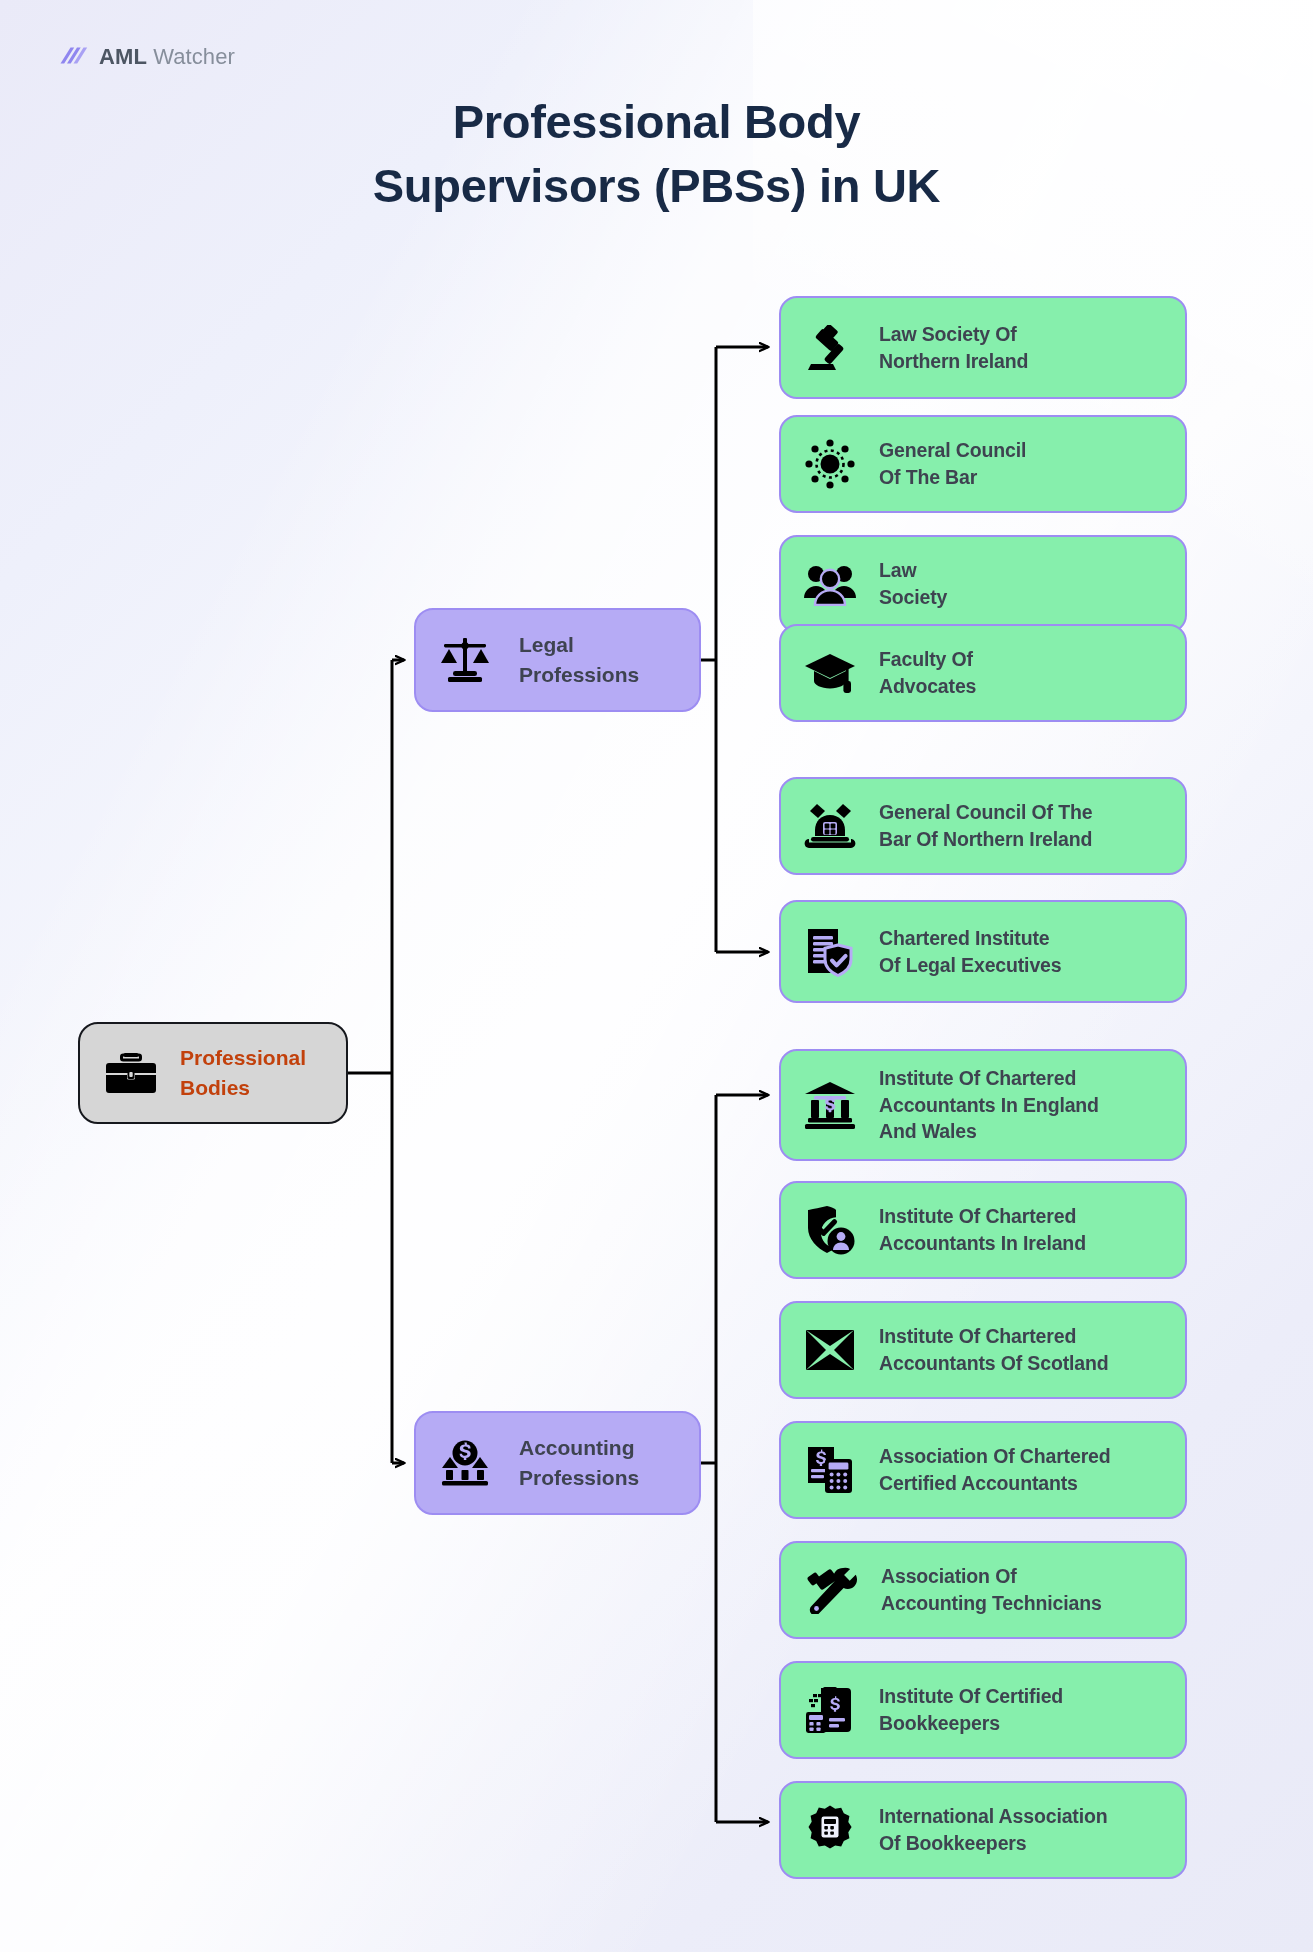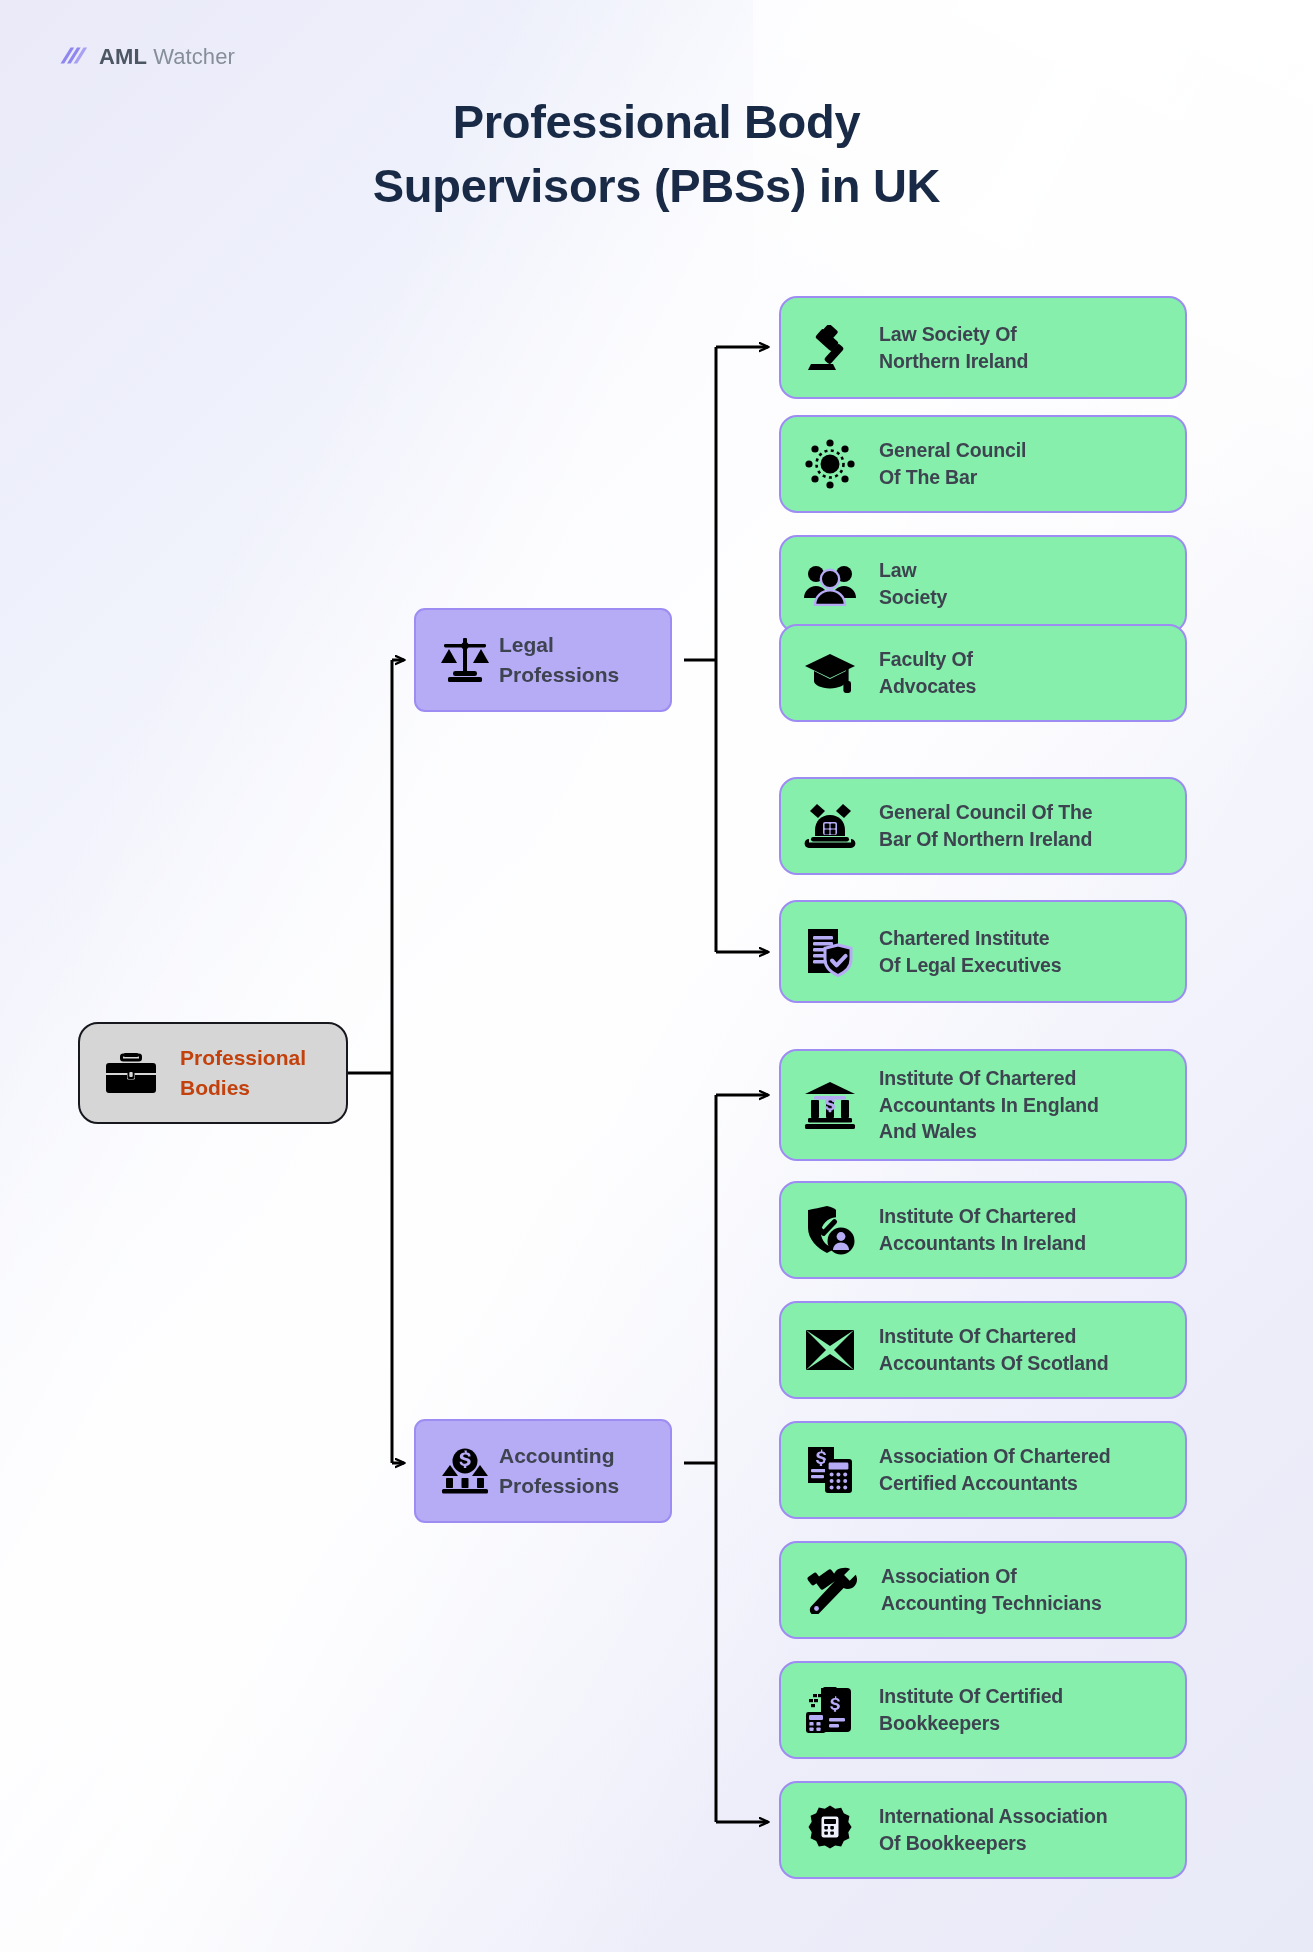--- a/index.html
+++ b/index.html
@@ -99,36 +99,36 @@
     gap: 20px;
   }
   .node-root .node-label {
     font-size: 21px;
     font-weight: 600;
     color: #c2410c;
     line-height: 1.42;
   }
 
   .node-branch {
-    width: 258px;
+    width: 287px;
     height: 104px;
     background: #b6abf5;
     border: 2px solid #9d8df2;
-    border-radius: 11px;
+    border-radius: 19px;
     padding-left: 20px;
-    gap: 5px;
+    gap: 25px;
   }
   .node-branch .node-label {
     font-size: 21px;
     font-weight: 600;
     color: #3e4350;
     line-height: 1.42;
   }
   #branch-legal      { left: 414px; top: 608px; }
-  #branch-accounting { left: 414px; top: 1411px; margin-top: 8px; }
+  #branch-accounting { left: 414px; top: 1411px; }
 
   .card {
     position: absolute;
     left: 779px;
     width: 408px;
     background: #86efac;
     border: 2px solid #9d8df2;
     border-radius: 18px;
     display: flex;
     align-items: center;

